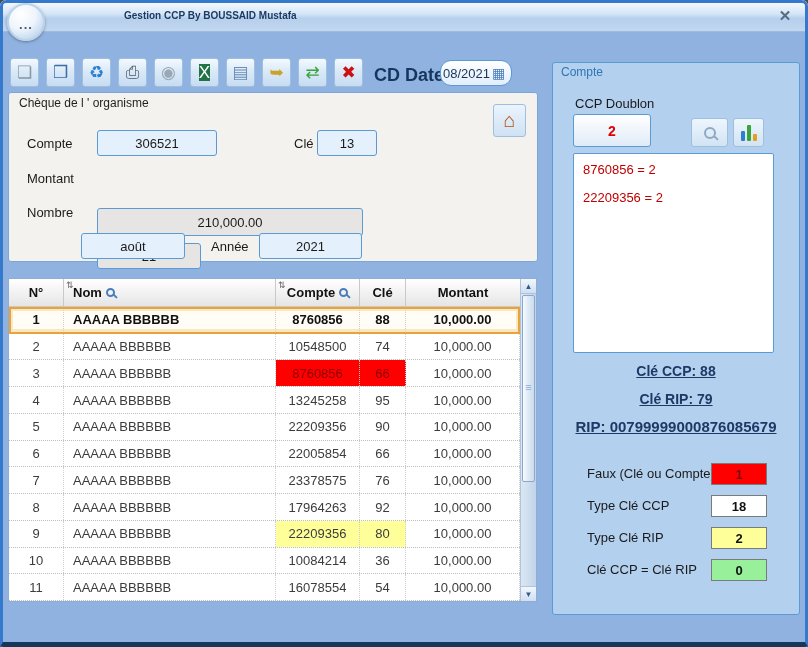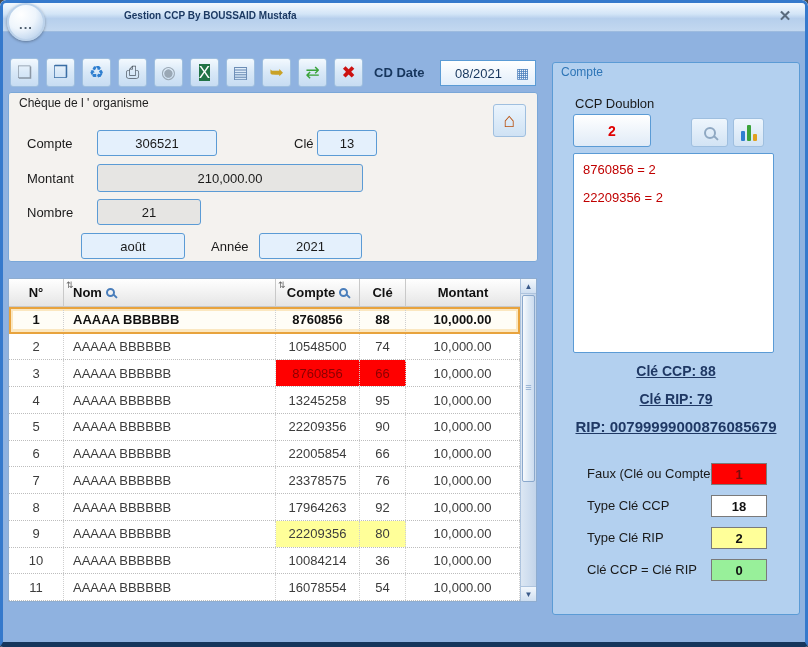--- a/index.html
+++ b/index.html
@@ -21,36 +21,36 @@
   .close-btn { position:absolute; right:12px; top:5px; width:22px; height:22px; text-align:center;
                line-height:22px; color:#5a6b7d; font-size:15px; font-weight:bold; cursor:default; }
 
   
   .toolbar { position:absolute; left:10px; top:58px; display:flex; gap:7px; }
   .tb-btn { width:29px; height:29px; border:1px solid #9fbfdf; border-radius:3px;
             background:linear-gradient(#f3f9fe,#d8e8f7 50%,#c7dcf2);
             display:flex; align-items:center; justify-content:center; font-size:17px; }
   .tb-glyph { display:inline-block; line-height:1; }
 
-  .cd-date-label { position:absolute; left:374px; top:65px; font-size:13px; font-weight:bold; color:#17365d; }
-  .date-field { position:absolute; left:440px; top:60px; width:96px; height:26px;
-                border:1px solid #5b9bd5; border-radius:0;
+  .cd-date-label { position:absolute; left:374px; top:65px; font-size:18px; font-weight:bold; color:#17365d; }
+  .date-field { position:absolute; left:440px; top:60px; width:72px; height:26px;
+                border:1px solid #5b9bd5; border-radius:11px;
                 background:linear-gradient(#ffffff,#e2eefb); display:flex; align-items:center; }
   .date-field .val { flex:1; text-align:center; font-size:13px; color:#17365d; }
   .cal-icon { width:16px; height:16px; margin-right:3px; color:#4a7ebb; font-size:14px; line-height:16px; }
 
   
   .groupbox { position:absolute; left:8px; top:92px; width:530px; height:170px;
               background:#f4f2ef; border:1px solid #7aa7d8; border-radius:3px; }
   .groupbox .legend { position:absolute; left:10px; top:3px; font-size:12px; color:#1f1f1f; }
   .fld-label { position:absolute; font-size:13px; color:#1a1a1a; }
   .fld { position:absolute; height:26px; border:1px solid #5b9bd5; border-radius:3px;
          display:flex; align-items:center; justify-content:center; font-size:13px; color:#1a1a1a; }
   .fld.blue { background:#e4f0fc; }
-  .fld.gray { background:#e6e5e3; }
+  .fld.gray { background:#e6e5e3;margin-top:44px; }
   .home-btn { position:absolute; right:11px; top:11px; width:33px; height:33px;
               border:1px solid #9fbfdf; border-radius:3px;
               background:linear-gradient(#eaf4fd,#cfe2f4); text-align:center; }
   .home-btn span { font-size:20px; line-height:31px; color:#b8500e; font-weight:bold; }
 
   
   .grid { position:absolute; left:8px; top:278px; width:529px; height:324px;
           background:#ffffff; border:1px solid #8fadd0; }
   .grid-main { position:absolute; left:0; top:0; right:16px; bottom:0; display:flex; flex-direction:column; }
   .ghead { display:flex; height:28px; background:linear-gradient(#ffffff,#efefef 60%,#e4e4e4); }

